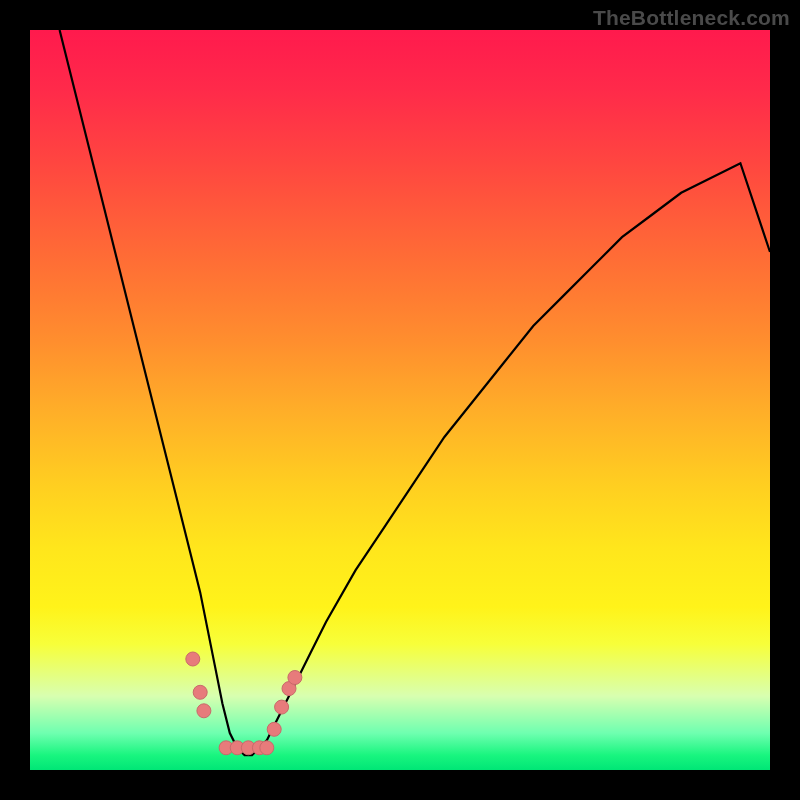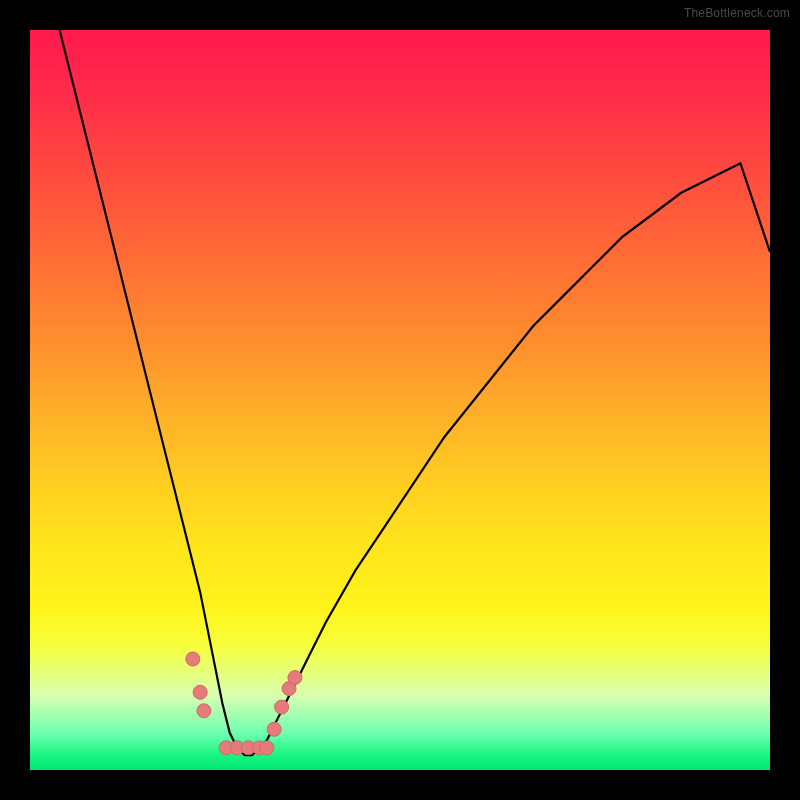--- a/index.html
+++ b/index.html
@@ -39,22 +39,22 @@
       #d8ffb0 90%,
       #6fffb0 95%,
       #19f57f 98%,
       #00e676 100%);
   }
   .watermark {
     position: absolute;
     top: 6px;
     right: 10px;
     color: #4a4a4a;
-    font-size: 12px;
-    font-weight: 400;
+    font-size: 21px;
+    font-weight: 700;
     letter-spacing: 0.2px;
     user-select: none;
   }
   svg.curve {
     position: absolute;
     left: 0;
     top: 0;
     width: 740px;
     height: 740px;
     overflow: visible;

